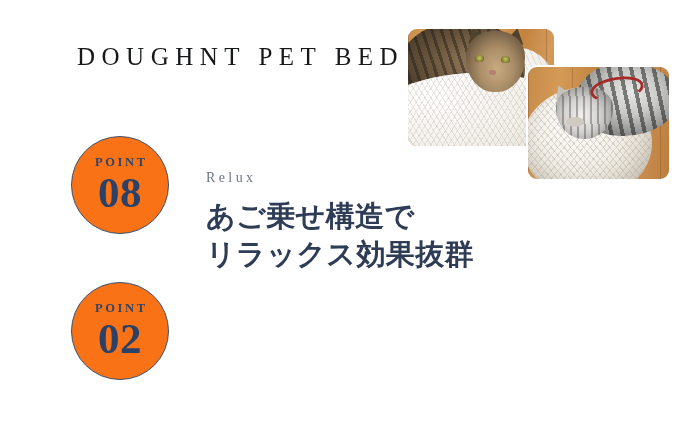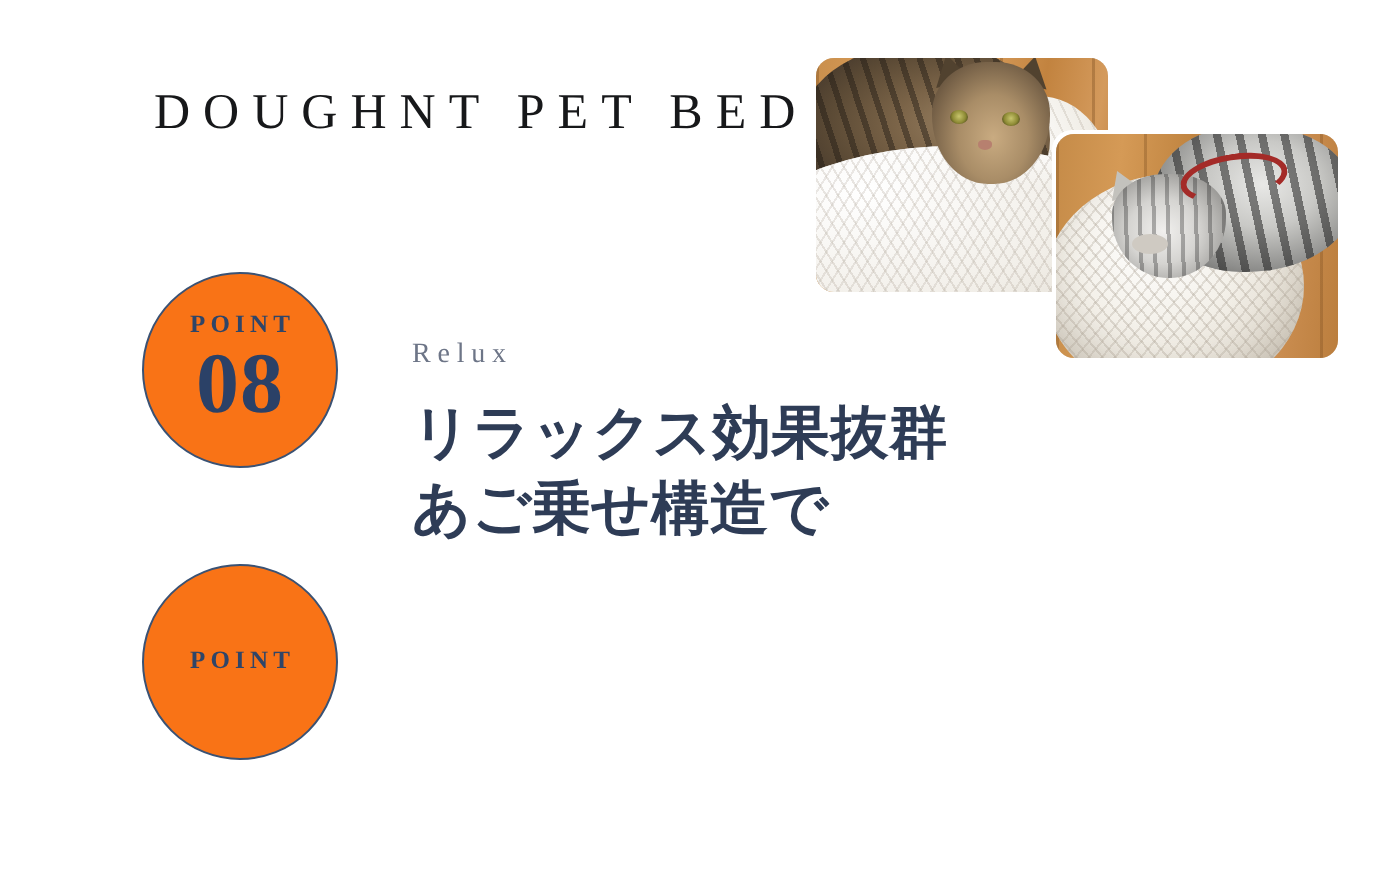--- a/index.html
+++ b/index.html
@@ -390,27 +390,28 @@
   </div>
 
   <div class="point-row row-1">
     <div class="point-badge">
       <div class="point-word">POINT</div>
       <div class="point-num">08</div>
     </div>
     <div class="point-body">
       <div class="point-eyebrow">Relux</div>
       <div class="point-headline">
+        <span>あご乗せ構造で</span>
         <span>リラックス効果抜群</span>
-        <span>あご乗せ構造で</span>
       </div>
     </div>
   </div>
 
   <div class="point-row row-2">
     <div class="point-badge">
       <div class="point-word">POINT</div>
+      <div class="point-num">02</div>
     </div>
     <div class="point-body">
     </div>
   </div>
 
 </div>
 
 </body></html>

